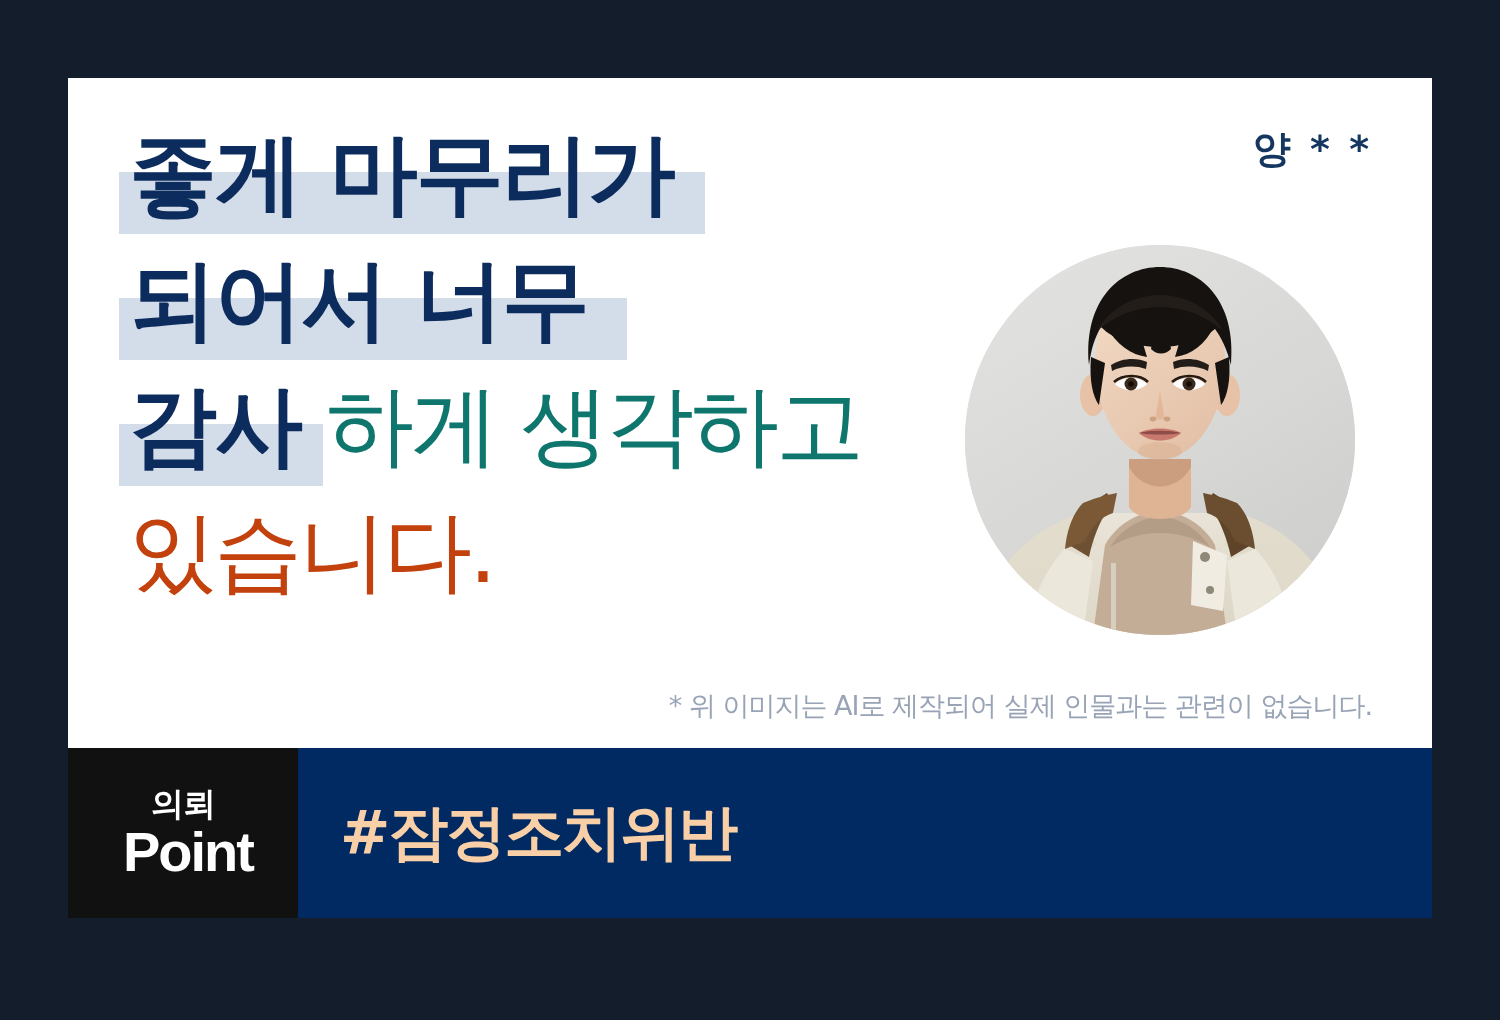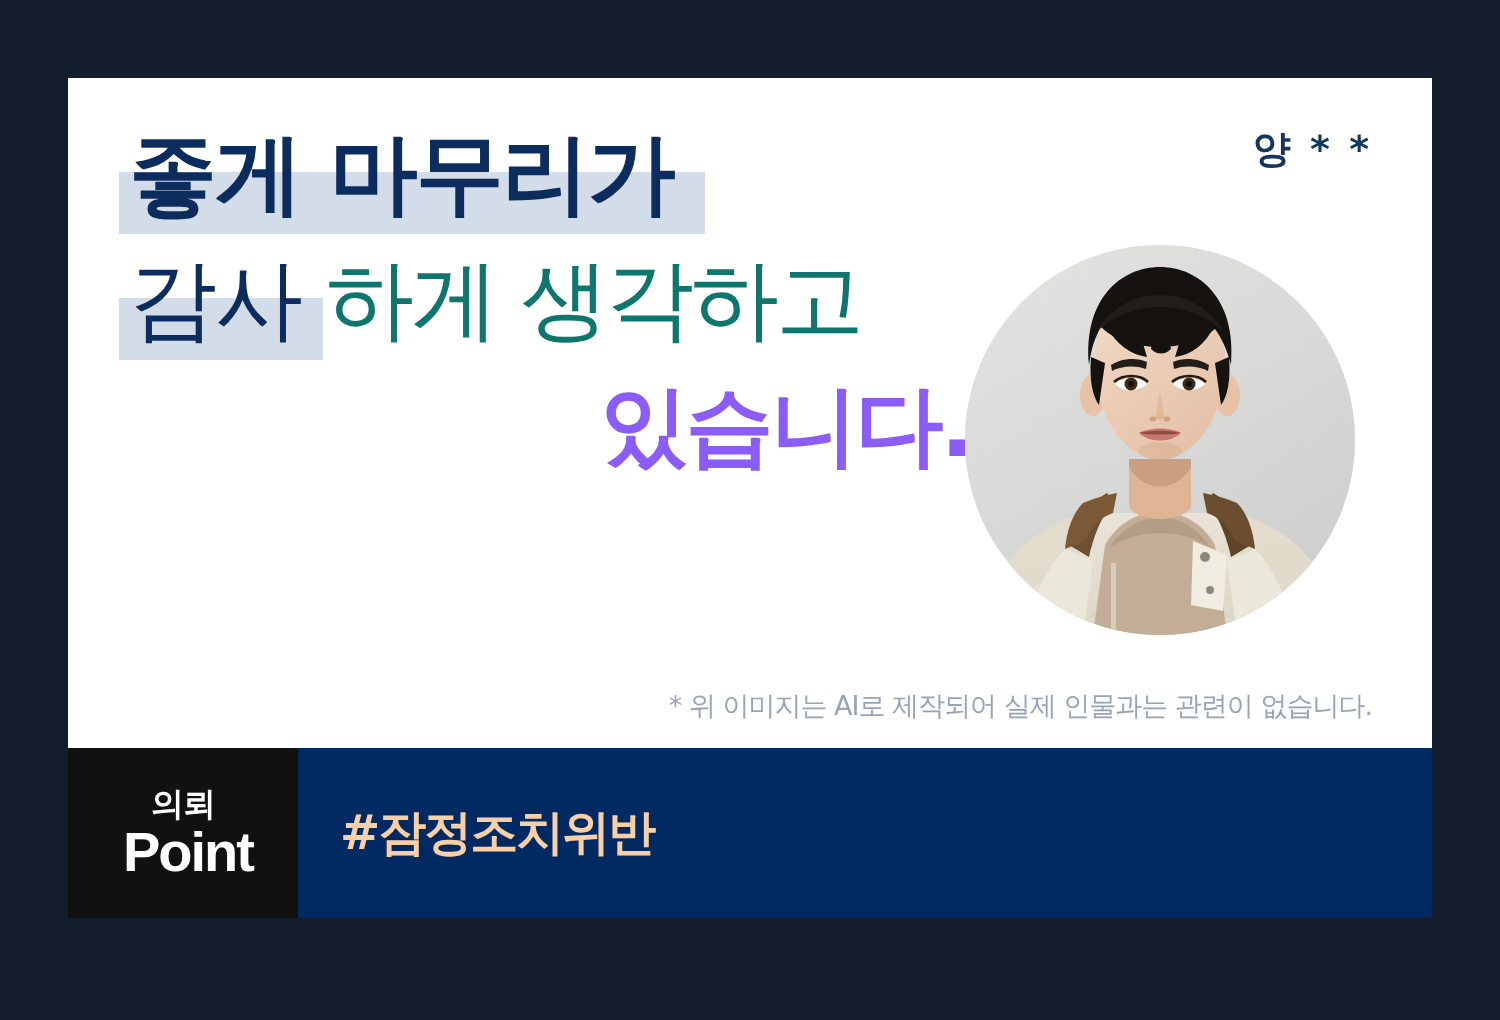--- a/index.html
+++ b/index.html
@@ -56,23 +56,23 @@
     line-height:120px;
     font-weight:700;
     letter-spacing:-2px;
     font-family:"DejaVu Sans", "Liberation Sans", sans-serif;
   }
   .navy  { color:#0d2c5e; }
   .black { color:#0f766e; }
   .hl-text .navy, .hl-text .black { display:inline; }
 
   
-  .hl-line.l3 .hl-text .navy  { font-weight:400; }
+  .hl-line.l3 .hl-text .navy  { font-weight:700; }
   .hl-line.l3 .hl-text .black { font-weight:500; letter-spacing:-3px; }
-  .hl-line.l4 .hl-text        { font-weight:700; color:#8b5cf6; letter-spacing:-3px;text-align:right; }
+  .hl-line.l4 .hl-text        { font-weight:400; color:#c2410c; letter-spacing:-3px; }
 
   
   .client-name {
     position:absolute;
     right:60px; top:46px;
     font-size:38px;
     font-weight:600;
     color:#14365f;
     letter-spacing:3px;
     font-family:"DejaVu Sans", "Liberation Sans", sans-serif;
@@ -135,21 +135,21 @@
   .tag-block {
     flex:1 1 auto;
     background:#012a63;
     display:flex;
     align-items:center;
     padding-left:42px;
     gap:48px;
   }
   .tag {
     color:#f8cfa6;
-    font-size:48px;
+    font-size:60px;
     font-weight:700;
     letter-spacing:-2px;
     font-family:"DejaVu Sans", "Liberation Sans", sans-serif;
     white-space:nowrap;
   }
 </style>
 </head>
 <body>
 
 <div id="stage">
@@ -158,20 +158,24 @@
 
     <div class="client-name">양 * *</div>
 
     <div class="headline">
 
       <div class="hl-line l1">
         <span class="hl-band b1"></span>
         <span class="hl-text"><span class="navy">좋게 마무리가</span></span>
       </div>
 
+      <div class="hl-line l2">
+        <span class="hl-band b2"></span>
+        <span class="hl-text"><span class="navy">되어서 너무</span></span>
+      </div>
 
       <div class="hl-line l3">
         <span class="hl-band b3"></span>
         <span class="hl-text"><span class="navy">감사</span><span class="black"> 하게 생각하고</span></span>
       </div>
 
       <div class="hl-line l4">
         <span class="hl-text">있습니다.</span>
       </div>
 

